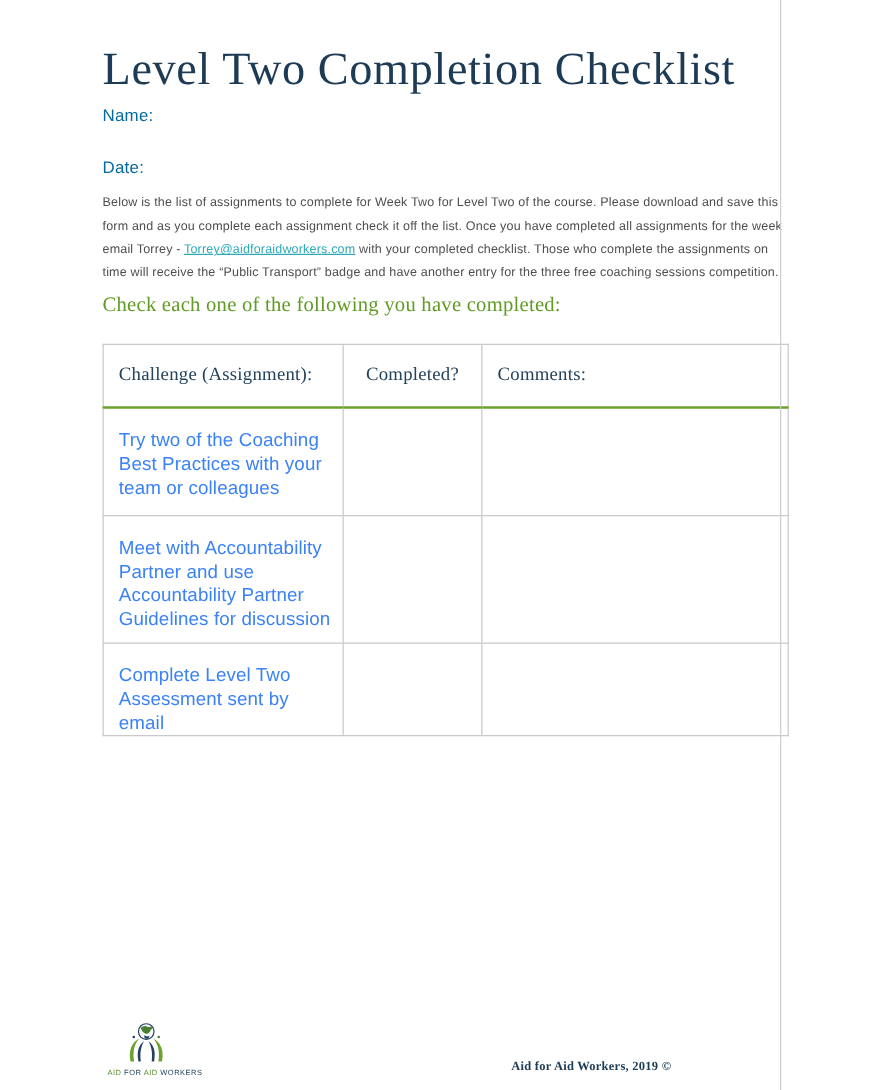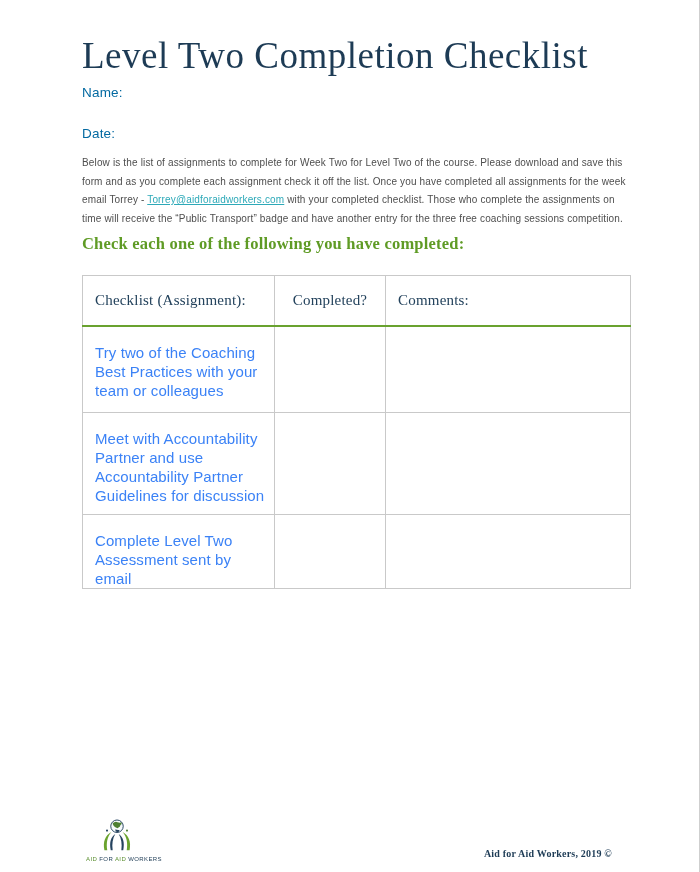--- a/index.html
+++ b/index.html
@@ -3,21 +3,21 @@
 <meta charset="utf-8">
 <style>
   * { margin: 0; padding: 0; box-sizing: border-box; }
   html, body { width: 700px; height: 872px; background: #ffffff; }
   body {
     font-family: "Liberation Sans", sans-serif;
     color: #4e4e4e;
     position: relative;
     overflow: hidden;
   }
-  .page { position: relative; width: 700px; height: 872px; padding: 34px 70px 0 82px; }
+  .page { position: relative; width: 625px; height: 872px; padding: 34px 70px 0 82px; }
   .page-edge {
     position: absolute; top: 0; right: 0; width: 1px; height: 100%;
     background: #cfcfcf;
   }
 
   .doc-title {
     font-family: "Liberation Serif", serif;
     font-size: 37px;
     font-weight: 400;
     color: #1d3b55;
@@ -42,21 +42,21 @@
     color: #4e4e4e;
   }
   .email-link {
     color: #2da9b8;
     text-decoration: underline;
     cursor: pointer;
   }
 
   .section-heading {
     font-family: "Liberation Serif", serif;
-    font-weight: 700;
+    font-weight: 400;
     font-size: 16.5px;
     color: #5f9b25;
     margin-top: 6px;
     letter-spacing: 0.2px;
   }
 
   table.checklist {
     margin-top: 21px;
     border-collapse: collapse;
     width: 548px;
@@ -137,21 +137,21 @@
   <div class="section-heading">Check each one of the following you have completed:</div>
 
   <table class="checklist">
     <colgroup>
         <col class="c1">
         <col class="c2">
         <col class="c3">
       </colgroup>
     <thead>
       <tr>
-        <th>Checklist (Assignment):</th>
+        <th>Challenge (Assignment):</th>
         <th class="center">Completed?</th>
         <th>Comments:</th>
       </tr>
     </thead>
     <tbody>
       <tr class="r1">
         <td>Try two of the Coaching Best Practices with your team or colleagues</td>
         <td></td>
         <td></td>
       </tr>

